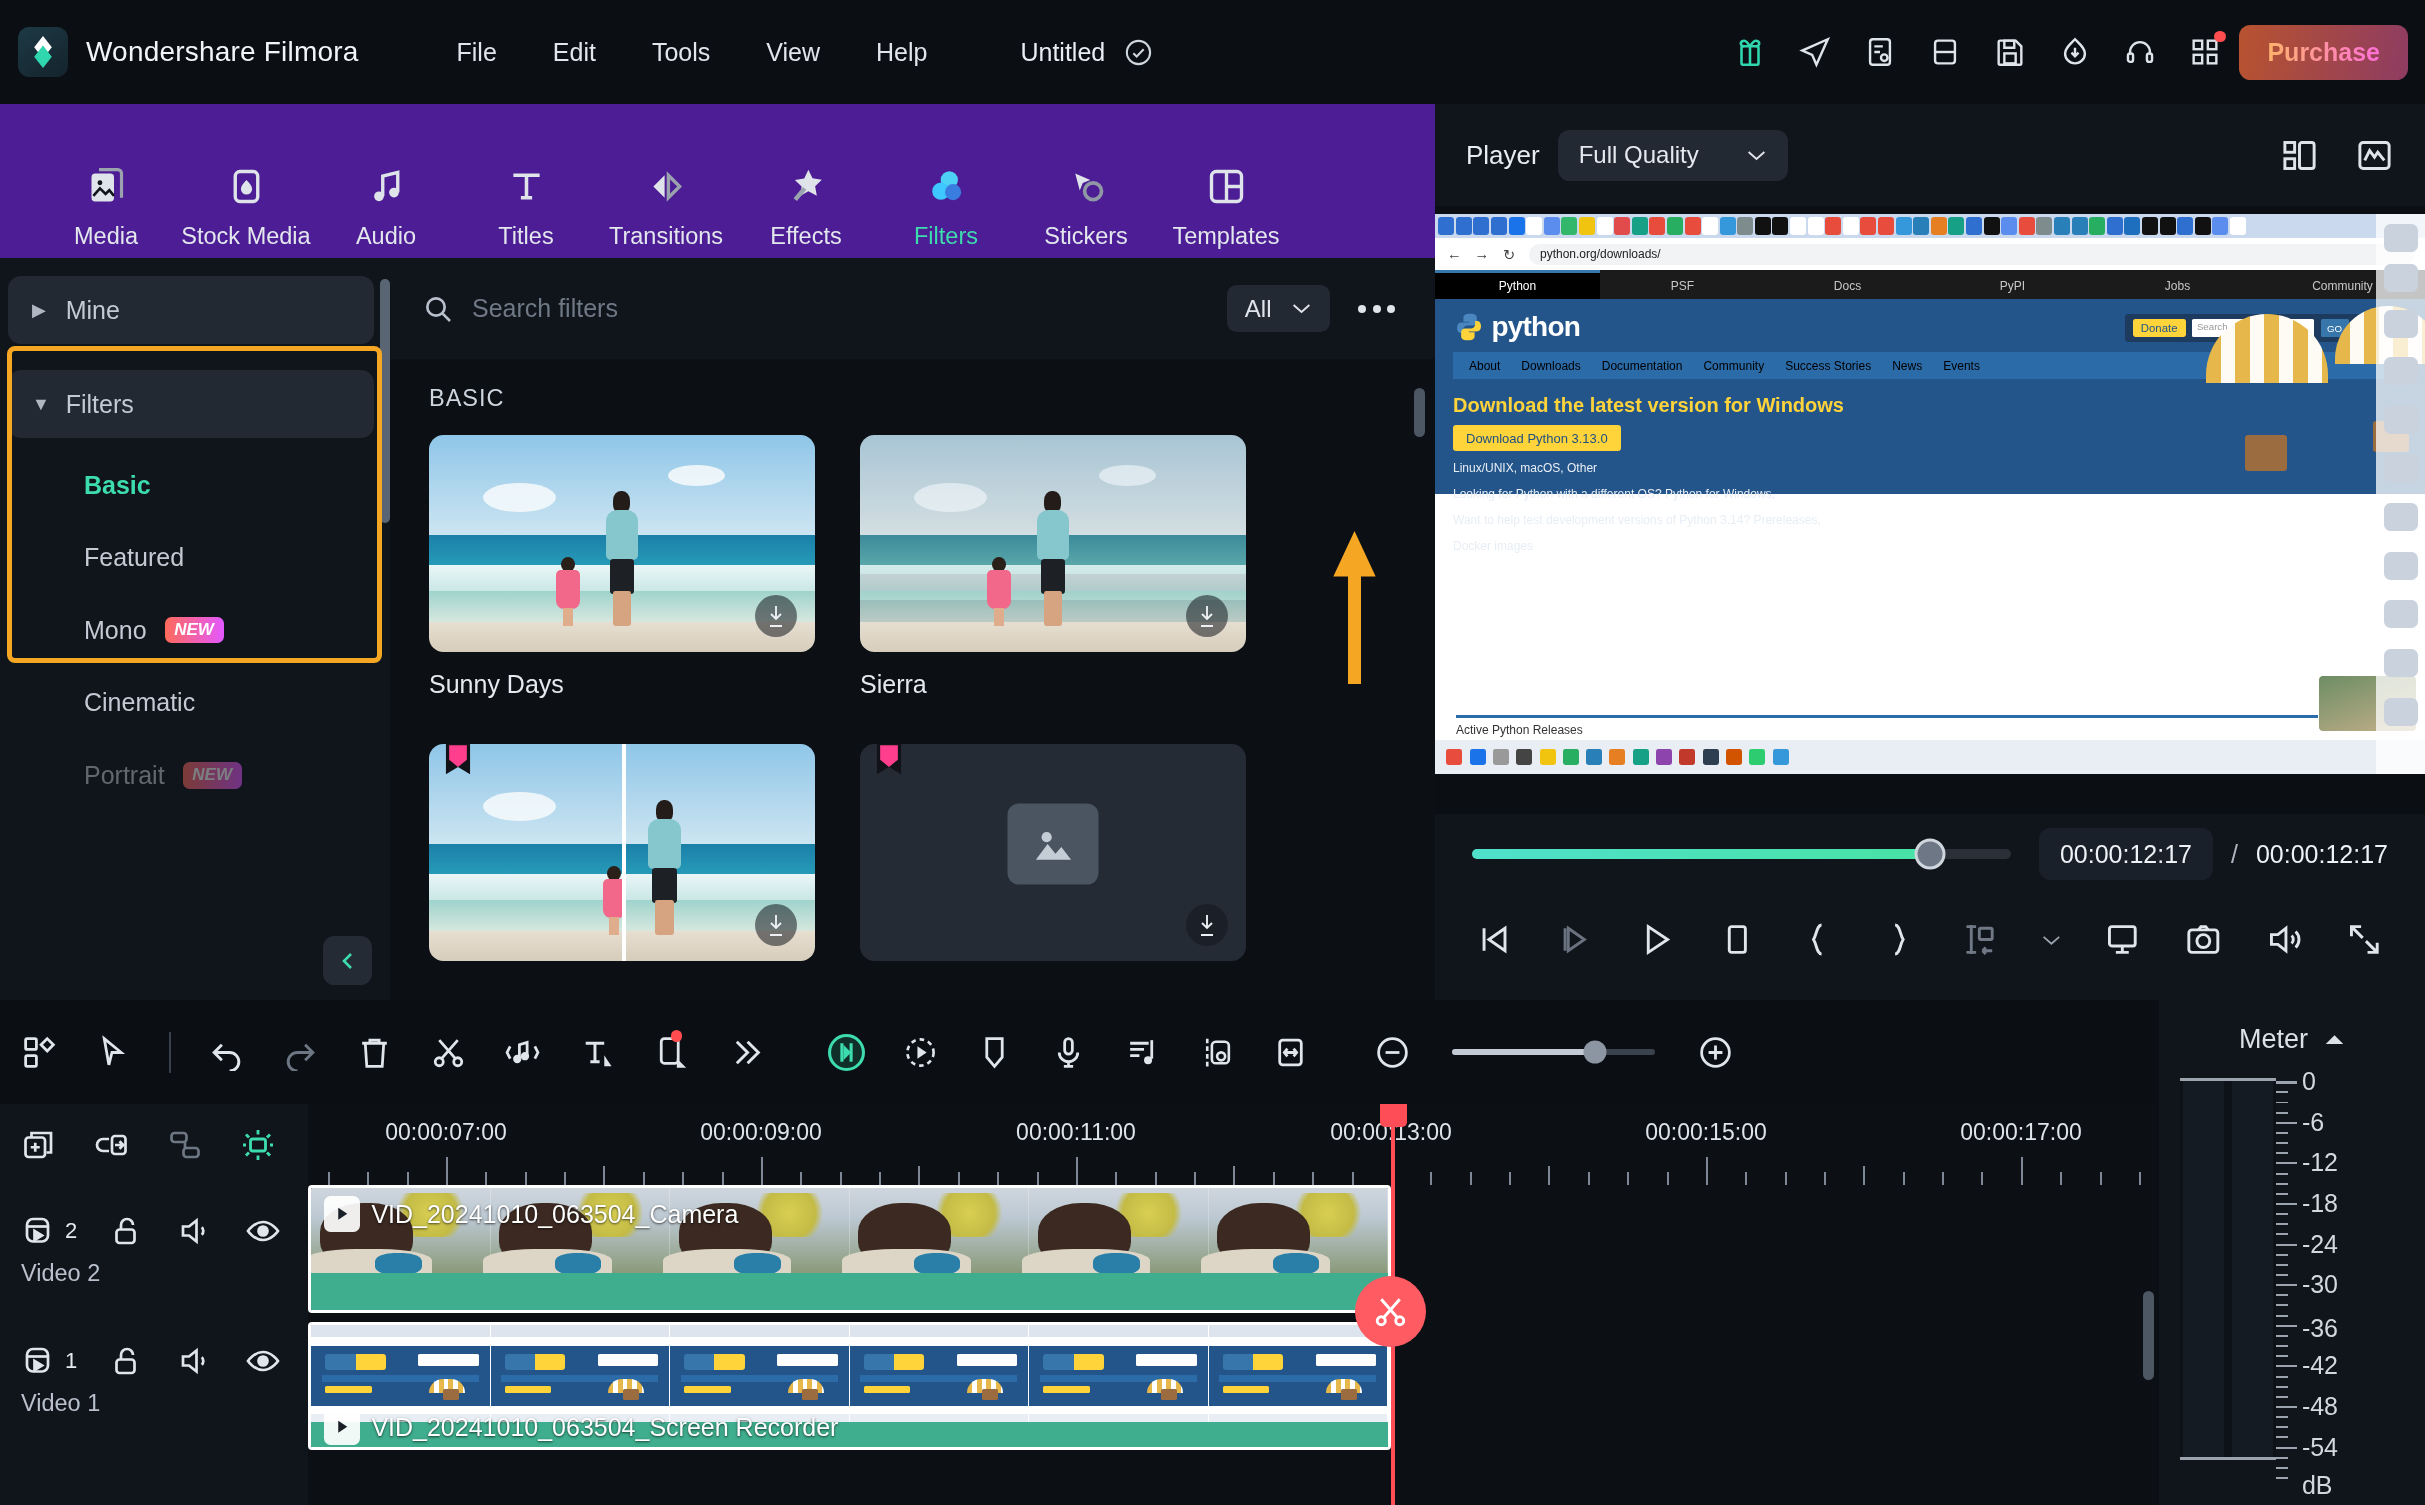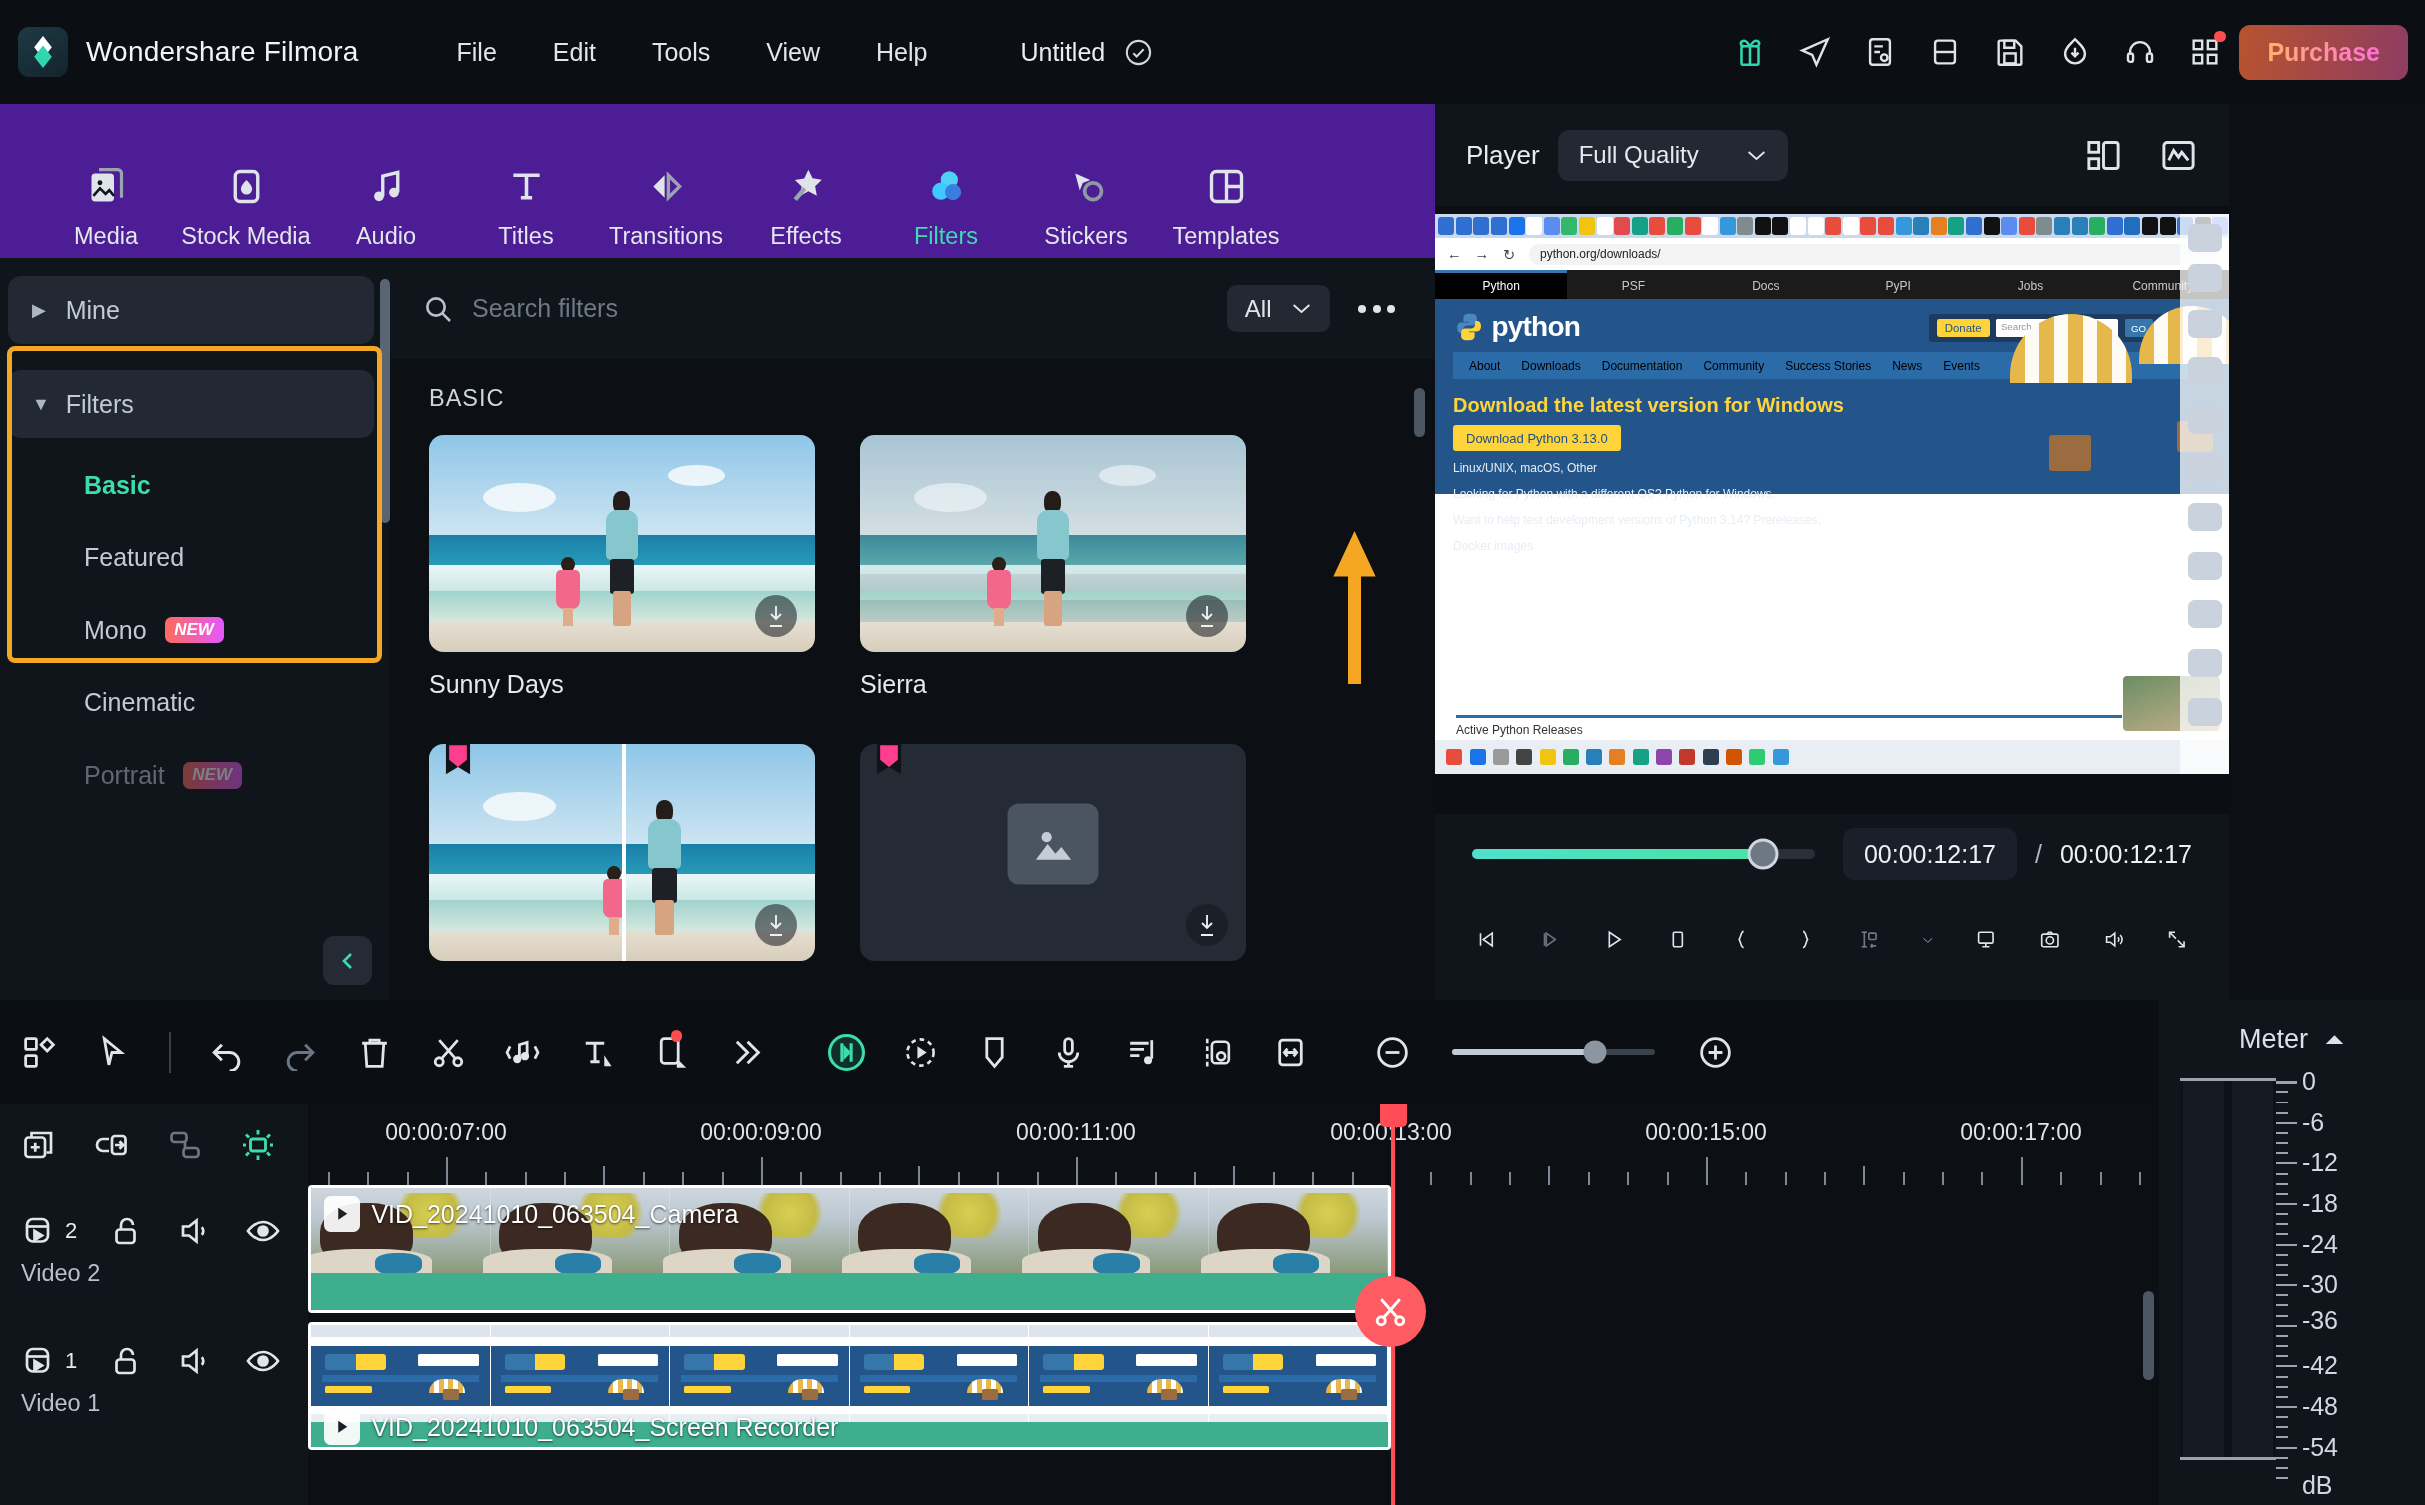--- a/index.html
+++ b/index.html
@@ -102,21 +102,21 @@
   .girl .head { position:absolute; left:20%; top:0; width:60%; height:22%; background:#2a201a; border-radius:50%; }
   .girl .dress { position:absolute; left:0; top:20%; width:100%; height:55%; background:#f2688b; border-radius:4.9px 4.9px 8px 8px; }
   .girl .legs { position:absolute; left:28%; top:74%; width:44%; height:26%; background:#e0ad8c; }
   .splitline { position:absolute; left:50%; top:0; bottom:0; width:4px; background:#fff; }
   .placeholder-img { position:absolute; left:50%; top:46%; transform:translate(-50%,-50%);
      width:91px; height:81px; border-radius:11.4px; background:#4b5562; display:flex; align-items:center; justify-content:center; }
   .placeholder-img svg { width:50px; height:47px; }
   .arrow-up { position:absolute; left:940px; top:273px; width:49px; height:153px; }
 
   
-  .player { width:794px; background:#10151c; display:flex; flex-direction:column; }
+  .player { width:990px; background:#10151c; display:flex; flex-direction:column; }
   .phead { height:104px; display:flex; align-items:center; padding:0 31px; }
   .phead .pl { font-size:26px; color:#e8ecf2; margin-right:18px; }
   .qsel { background:#222933; border-radius:11.4px; padding:11.4px 21px; display:flex; align-items:center;
      gap:47px; cursor:pointer; }
   .qsel .t { font-size:24px; color:#e5e9ef; }
   .phead-right { margin-left:auto; display:flex; gap:36px; }
   .phead-right svg { width:39px; height:39px; cursor:pointer; }
   .screen { margin:0 0 0 0; height:617px; background:#0b0f14; position:relative; overflow:hidden; }
   .vidbox { position:absolute; left:0; right:0; top:8px; height:560px; background:#fff; overflow:hidden; }
 
@@ -1272,21 +1272,21 @@
           <div class="ln" style="top: 389px; width: 55%; height: 1.6px;"></div>
           <div class="ln" style="top: 399px; width: 55%; height: 1.6px;"></div>
         </div>
       <div class="mlabels" id="mlabels">
           <span style="top: 3.2px;">0</span>
           <span style="top: 44px;">-6</span>
           <span style="top: 84px;">-12</span>
           <span style="top: 125px;">-18</span>
           <span style="top: 166px;">-24</span>
           <span style="top: 206px;">-30</span>
-          <span style="top: 242px;">-36</span>
+          <span style="top: 250px;">-36</span>
           <span style="top: 287px;">-42</span>
           <span style="top: 328px;">-48</span>
           <span style="top: 369px;">-54</span>
           <span style="top: 407px;">dB</span>
         </div>
     </div>
   </div>
 </div>
 
 

